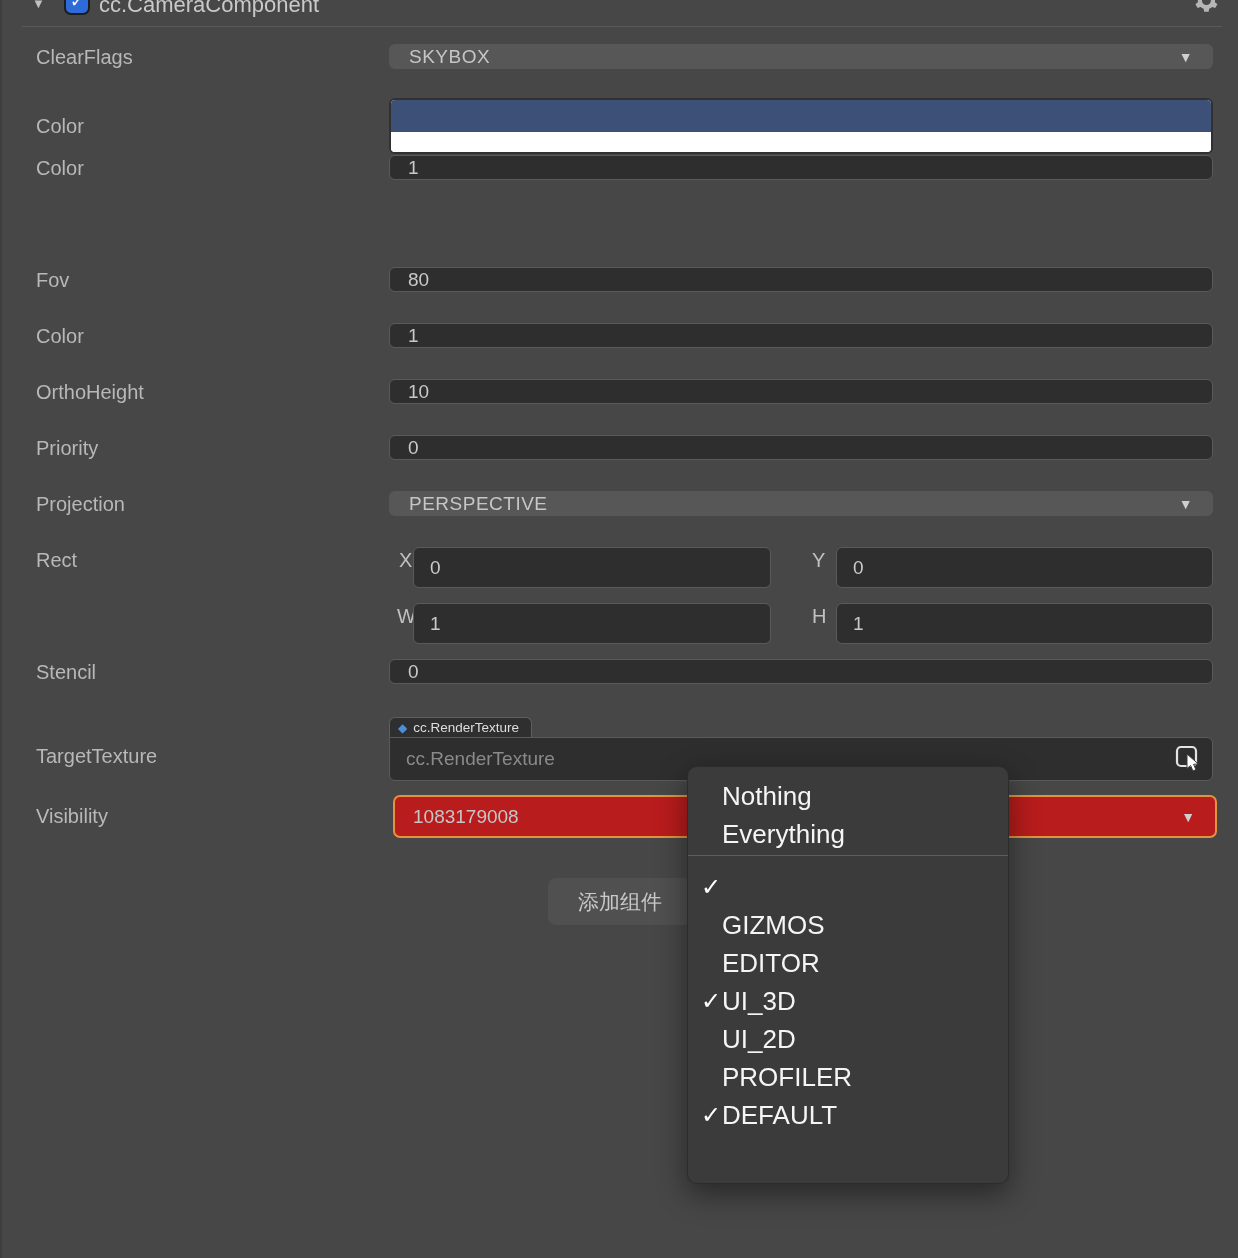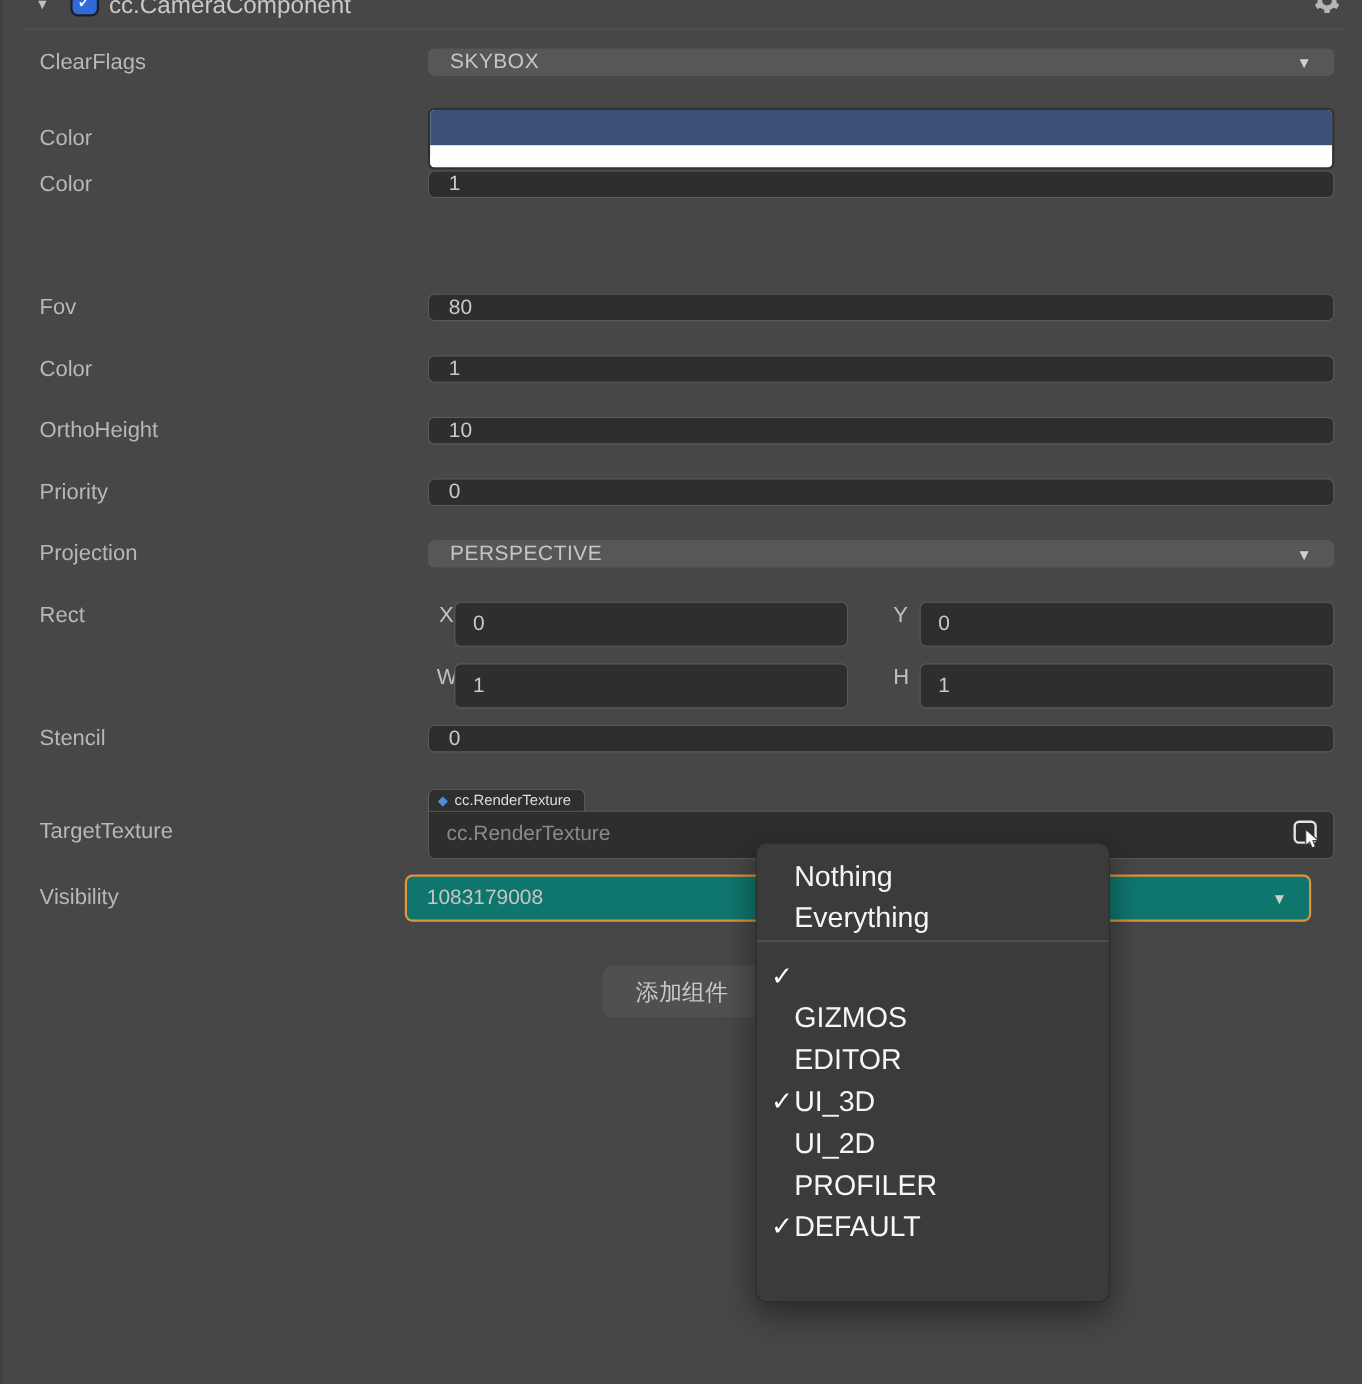--- a/index.html
+++ b/index.html
@@ -77,22 +77,22 @@
   .asset-input {
     position:absolute; left:387px; top:737px; width:824px; height:44px;
     background:#2e2e2e; border:1px solid #5a5a5a; border-radius:0 6px 6px 6px;
     display:flex; align-items:center; padding-left:16px;
     font-size:19px; color:#8a8a8a;
   }
   .pick-icon { position:absolute; right:10px; top:6px; }
 
   
   .visibility-select {
-    position:absolute; left:366px; top:795px; width:824px; height:43px;
-    background:#0f766e; border:2px solid #e2933b; border-radius:7px;
+    position:absolute; left:391px; top:795px; width:824px; height:43px;
+    background:#b91c1c; border:2px solid #e2933b; border-radius:7px;
     display:flex; align-items:center; padding-left:18px;
     font-size:19px; color:#c6c6c6;
   }
   .visibility-select .arrow { position:absolute; right:20px; top:50%; transform:translateY(-50%); font-size:14px; color:#cfcfcf; }
 
   
   .add-btn {
     position:absolute; top:878px; left:50%; transform:translateX(-50%);
     height:47px; padding:0 30px; background:#505050; border:none; border-radius:8px;
     font-size:21px; color:#c8c8c8; z-index:1;

